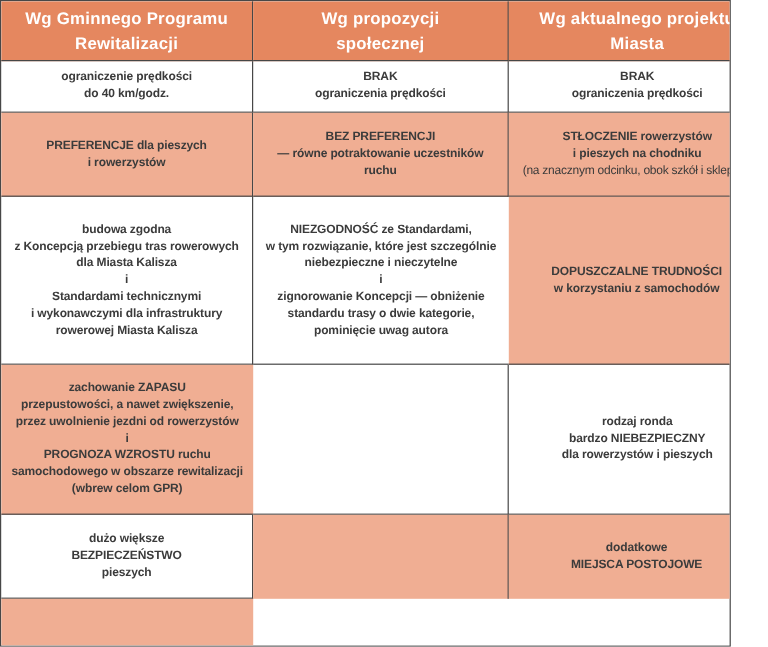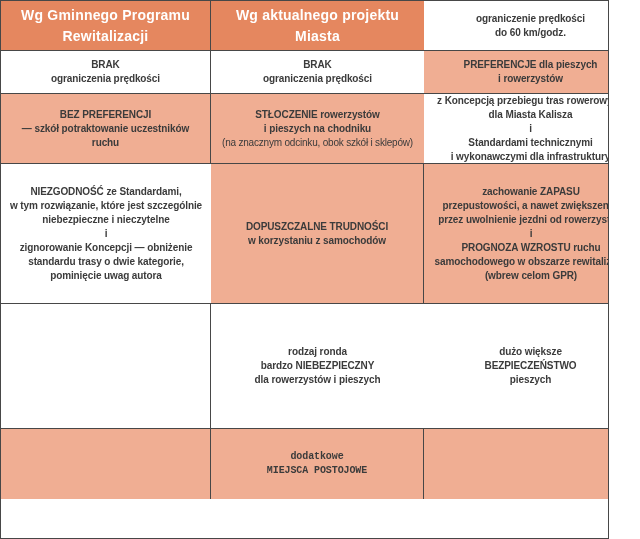--- a/index.html
+++ b/index.html
@@ -18,21 +18,21 @@
     box-sizing:border-box;
     border-right:1px solid #474747;
     border-bottom:1px solid #474747;
     display:flex; flex-direction:column;
     align-items:center; justify-content:center;
     text-align:center;
     padding:1px 3px;
     overflow:hidden;
   }
   .cell.col3 { border-right:none; }
-  .cell.rowlast { border-bottom:none;font-family:Liberation Mono, monospace; }
+  .cell.rowlast { border-bottom:none; }
   .head {
     background:#e5875f;
     color:#ffffff;
     font-size:14px; font-weight:700;
     line-height:1.45;
     letter-spacing:0.2px;
     white-space:pre-line;
   }
   .body-cell {
     color:#3b3b3b;
@@ -49,34 +49,36 @@
     white-space:pre-line;
   }
 </style>
 </head>
 <body>
 
 <div class="table">
 
   <div class="cell head">Wg Gminnego Programu
 Rewitalizacji</div>
+  <div class="cell head">Wg propozycji
+społecznej</div>
   <div class="cell head col3">Wg aktualnego projektu
 Miasta</div>
 
   <div class="cell body-cell">ograniczenie prędkości
-do 60 km/godz.</div>
+do 40 km/godz.</div>
   <div class="cell body-cell">BRAK
 ograniczenia prędkości</div>
   <div class="cell body-cell col3">BRAK
 ograniczenia prędkości</div>
 
   <div class="cell body-cell alt">PREFERENCJE dla pieszych
 i rowerzystów</div>
   <div class="cell body-cell alt">BEZ PREFERENCJI
-— szkół potraktowanie uczestników
+— równe potraktowanie uczestników
 ruchu</div>
   <div class="cell body-cell alt col3">
     <span>STŁOCZENIE rowerzystów
 i pieszych  na chodniku</span>
     <span class="note">(na znacznym odcinku, obok szkół i sklepów)</span>
   </div>
 
   <div class="cell body-cell">budowa zgodna
 z Koncepcją przebiegu tras rowerowych
 dla Miasta Kalisza

